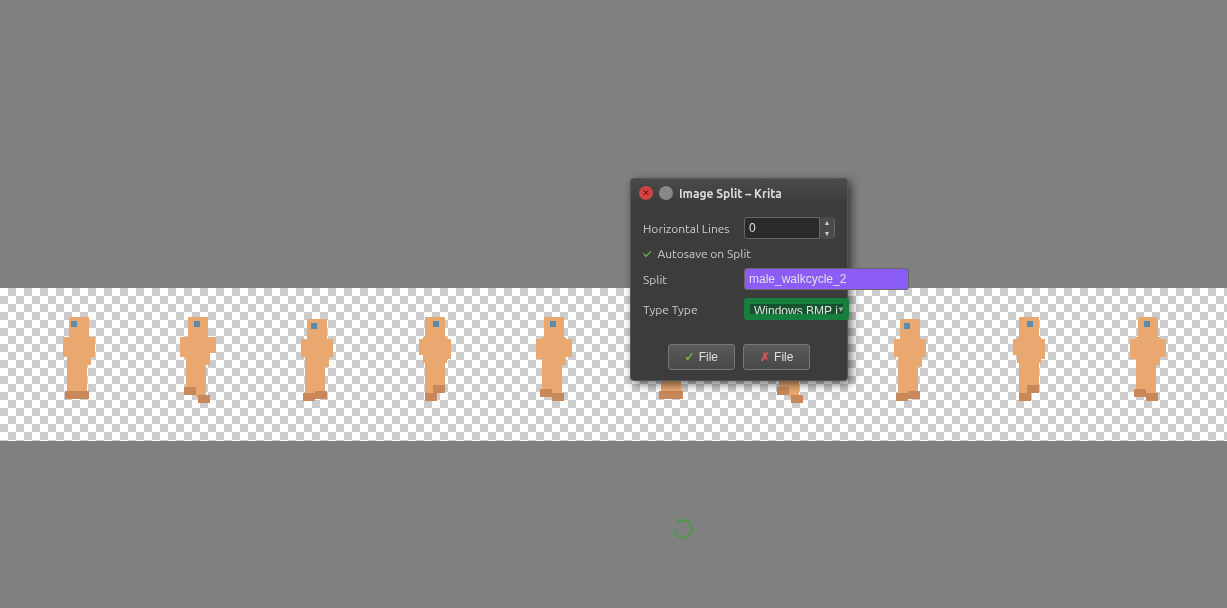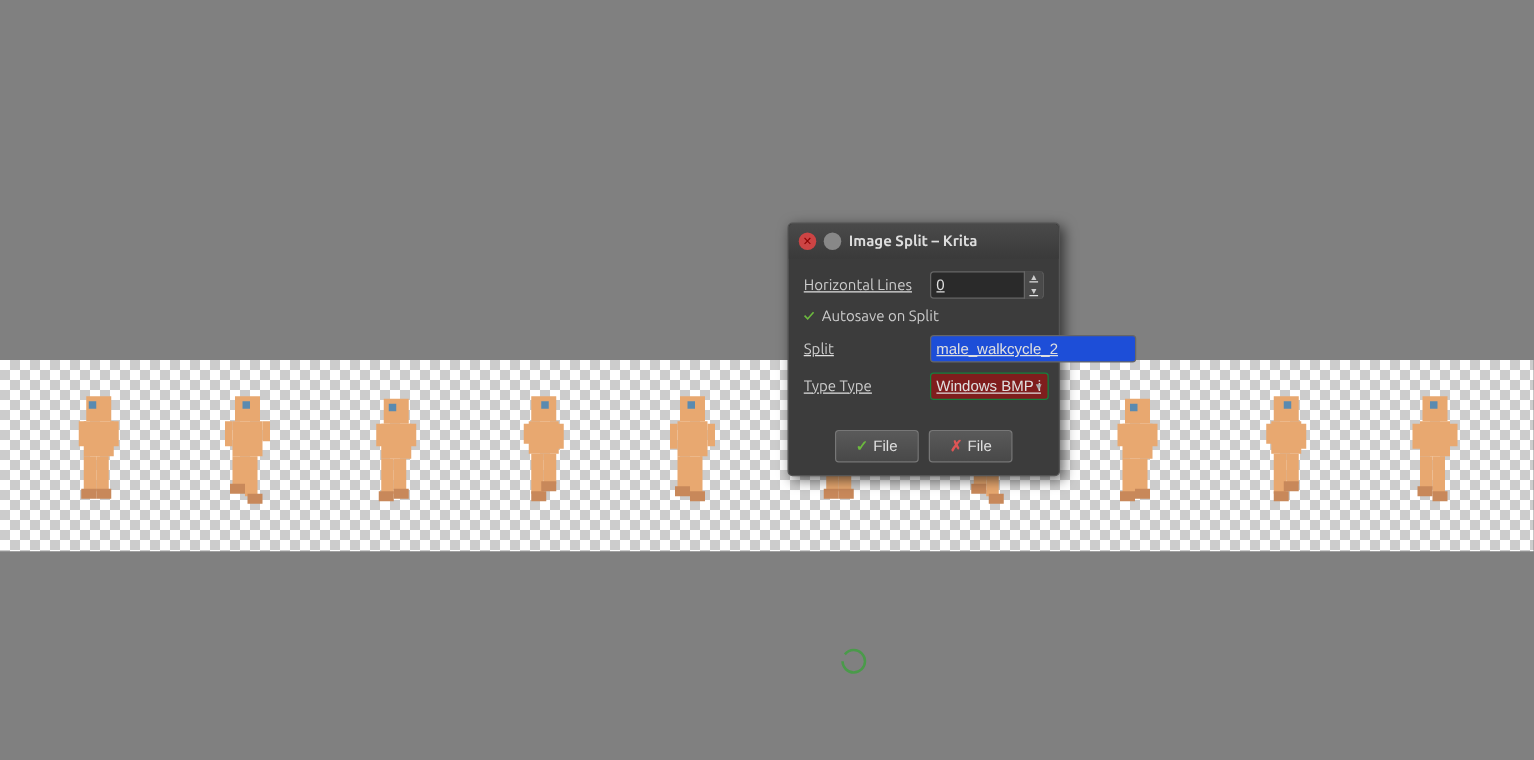--- a/index.html
+++ b/index.html
@@ -95,21 +95,20 @@
 
     .dialog-body {
       padding: 10px 12px;
     }
 
     .form-row {
       display: flex;
       align-items: center;
       margin-bottom: 8px;
       gap: 6px;
-      text-decoration: underline;
     }
 
     .form-label {
       color: #ccc;
       font-size: 12px;
       min-width: 95px;
     }
 
     .spinbox {
       display: flex;
@@ -166,34 +165,34 @@
       font-weight: bold;
     }
 
     .checkbox-label {
       color: #ccc;
       font-size: 12px;
       text-align: right;
     }
 
     .prefix-input {
-      background: #1d4ed8;
+      background: #8b5cf6;
       border: 1px solid #666;
       border-radius: 3px;
       color: #e0e0e0;
       font-size: 12px;
       height: 22px;
       padding: 0 4px;
       flex: 1;
       outline: none;
     }
 
     .select-box {
-      background: #7f1d1d;
-      border: 1px solid #15803d;
+      background: #14532d;
+      border: 6px solid #15803d;
       border-radius: 3px;
       color: #e0e0e0;
       font-size: 12px;
       height: 22px;
       padding: 0 4px;
       flex: 1;
       outline: none;
       cursor: pointer;
       appearance: none;
       -webkit-appearance: none;

